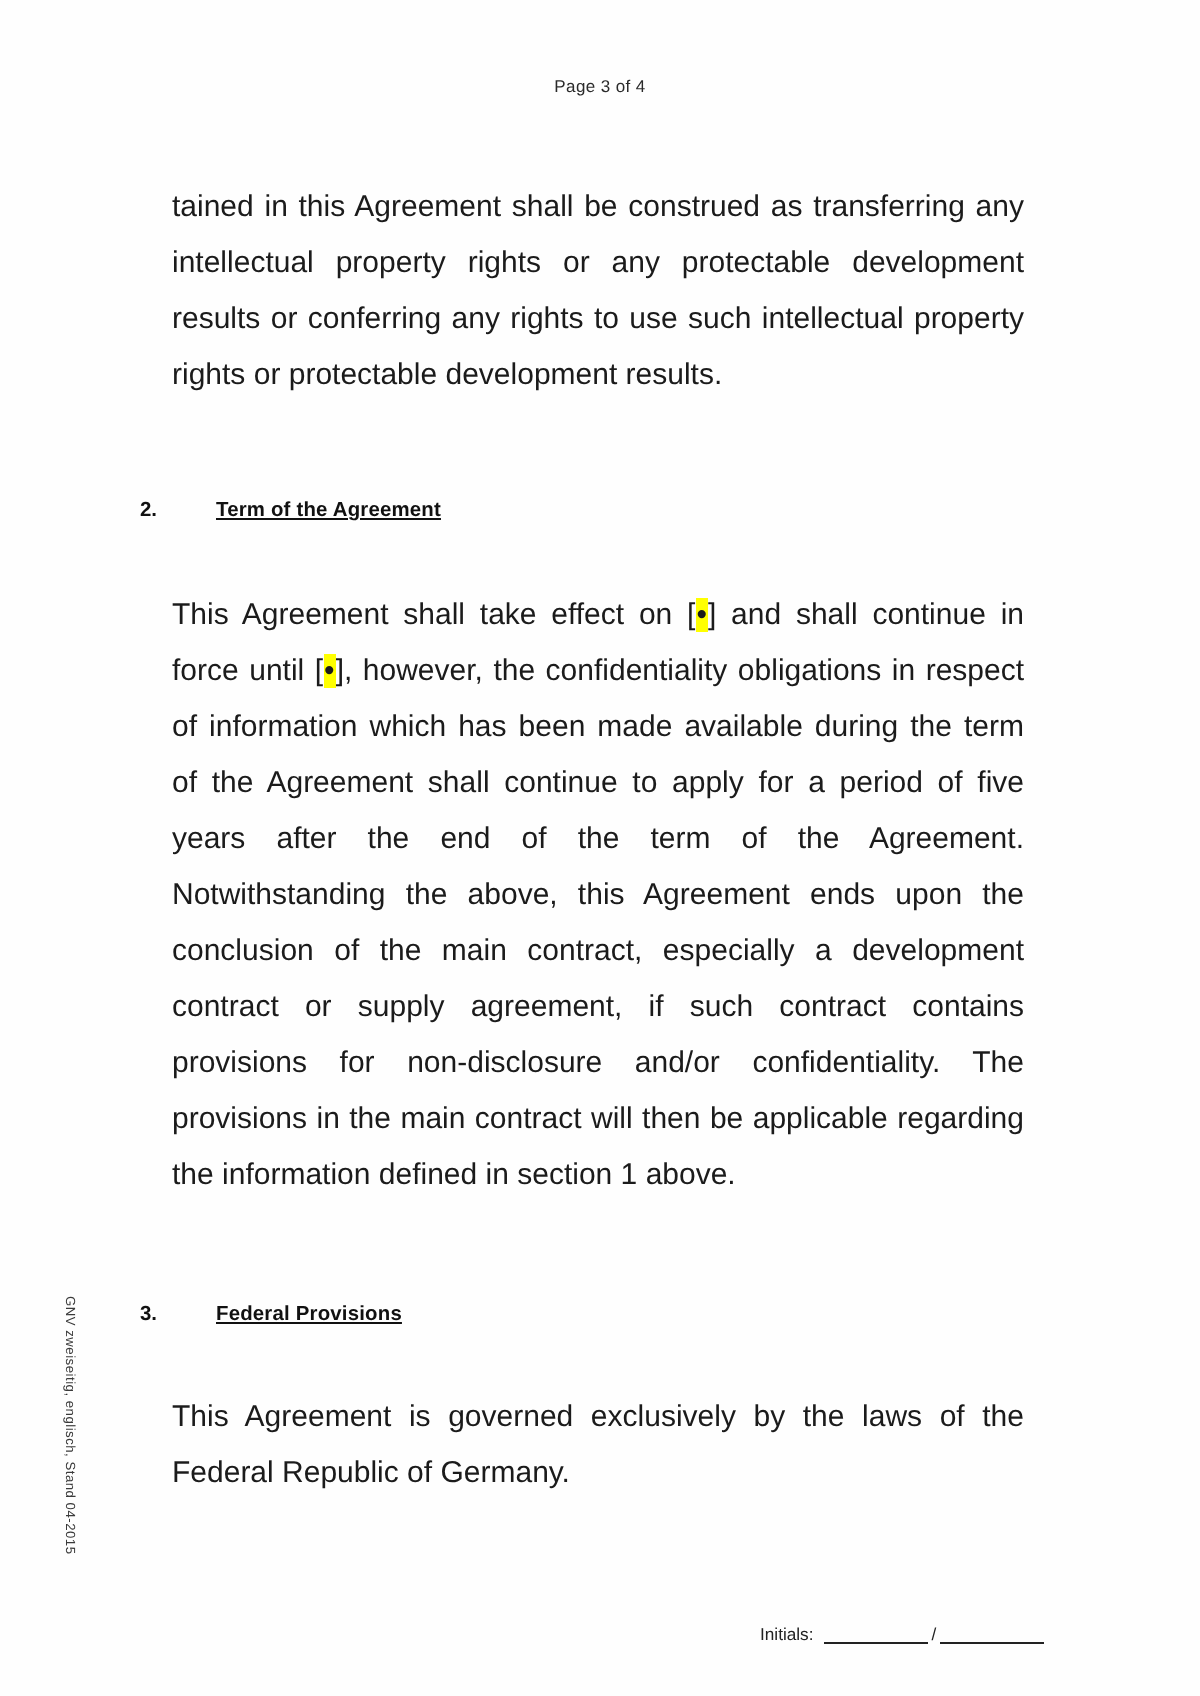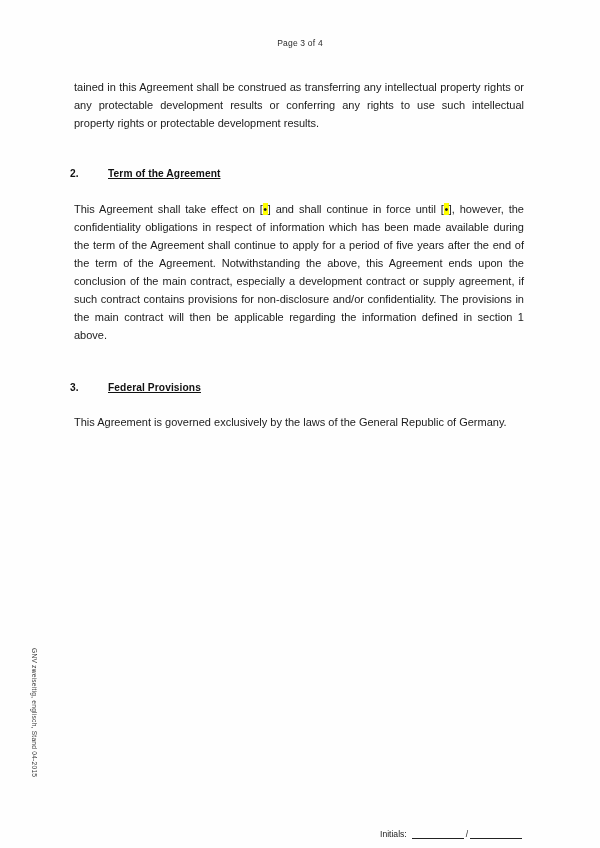--- a/index.html
+++ b/index.html
@@ -31,23 +31,23 @@
 
   
   .body-col {
     position: absolute;
     left: 70px;
     top: 74px;
     width: 458px;
   }
 
   p.para {
-    margin: 4px;
-    font-size: 11px;
-    line-height: 18px;
+    margin: 16px;
+    font-size: 15px;
+    line-height: 28px;
     text-align: justify;
     text-justify: inter-word;
     color: #1b1b1b;
   }
 
   .gap-after-intro { height: 28px; }
   .gap-before-sec3 { height: 30px; }
   .gap-small { height: 11px; }
 
   
@@ -95,21 +95,20 @@
   
   .footer {
     position: absolute;
     left: 380px;
     top: 812px;
     width: 150px;
     display: flex;
     align-items: flex-end;
     font-size: 8.6px;
     color: #222222;
-    margin-top: 17px;
   }
   .footer .initials-label {
     margin-right: 5px;
     white-space: nowrap;
   }
   .sig-line {
     display: inline-block;
     width: 52px;
     border-bottom: 1px solid #222222;
     height: 9px;
@@ -146,21 +145,21 @@
 
     <div class="gap-before-sec3"></div>
 
     <div class="section-heading">
       <span class="sec-num">3.</span>
       <span class="sec-title">Federal Provisions</span>
     </div>
 
     <div class="heading-gap"></div>
 
-    <p class="para">This Agreement is governed exclusively by the laws of the General Republic of Germany.</p>
+    <p class="para">This Agreement is governed exclusively by the laws of the Federal Republic of Germany.</p>
 
     <div class="gap-small"></div>
 
 
   </div>
 
   <div class="margin-note">GNV zweiseitig, englisch, Stand 04-2015</div>
 
   <div class="footer">
     <span class="initials-label">Initials:</span>

